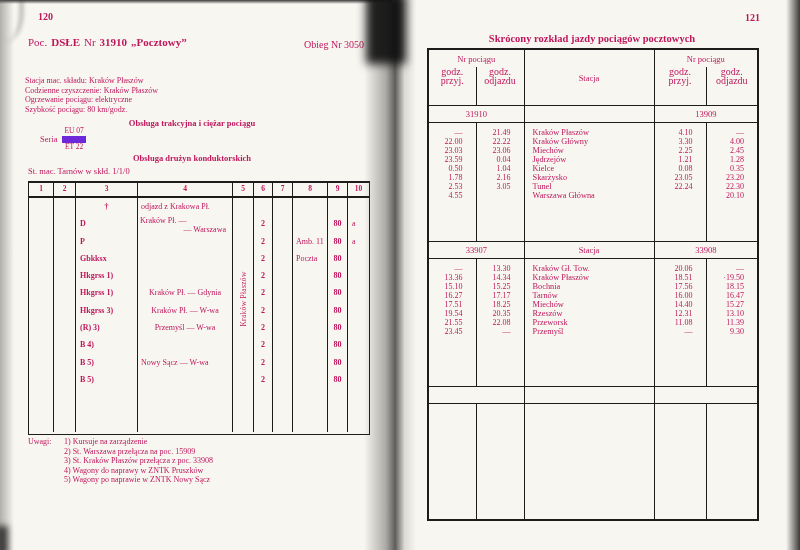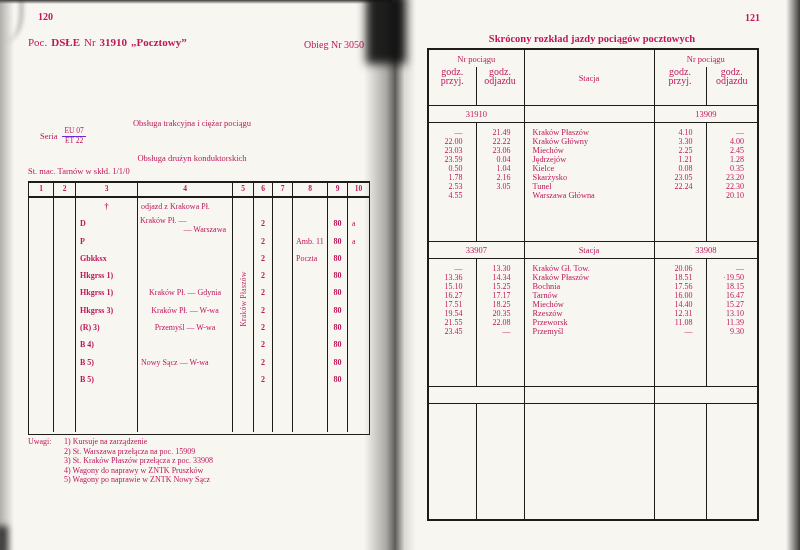--- a/index.html
+++ b/index.html
@@ -22,25 +22,25 @@
   .corner-bl{left:-4px;top:526px;width:12px;height:30px;background:rgba(30,29,27,.8);filter:blur(3px);}
   
   .page-left{left:12px;top:0;width:372px;height:550px;}
   .pnum-l{left:26px;top:11px;font-size:10px;font-weight:bold;}
   .hdr-line{left:16px;top:36px;font-size:11px;white-space:nowrap;}
   .hdr-line span{margin-right:4px;}
   .obieg{left:292px;top:39px;font-size:10px;white-space:nowrap;}
   .relacja{left:16px;top:56px;font-size:10px;white-space:nowrap;}
   .relacja span{margin-right:3px;}
   .info{left:13px;top:76px;font-size:8px;line-height:9.6px;}
-  .sec-title{left:0;width:360px;text-align:center;font-size:8.5px;font-weight:normal;}
+  .sec-title{left:0;width:360px;text-align:center;font-size:8.5px;font-weight:bold;}
   .t1{top:118px;} .t2{top:153px;}
   .seria{left:28px;top:127px;font-size:8.5px;display:flex;align-items:center;white-space:nowrap;}
   .frac{display:inline-block;text-align:center;font-size:7.5px;line-height:8.5px;margin:0 5px;vertical-align:middle;}
-  .frac .ft{border-bottom:1px solid #6d28d9;padding:0 2px;}
+  .frac .ft{border-bottom:7px solid #6d28d9;padding:0 2px;}
   .stmac{left:16px;top:166px;font-size:8.5px;}
   
   .ltable{left:16px;top:181px;width:340px;height:251px;border:1px solid #1d1c1a;border-top-width:2px;background:transparent;}
   .lt-grid{display:grid;grid-template-columns:25px 22px 62px 95px 21px 19px 20px 35px 20px 21px;}
   .lt-head{height:13px;border-bottom:2px solid #1d1c1a;}
   .lt-hcell{border-right:1px solid #1d1c1a;text-align:center;font-size:7.5px;font-weight:bold;line-height:12px;}
   .lt-hcell:last-child{border-right:none;}
   .lt-body{position:relative;display:flex;flex-direction:column;height:234px;}
   .lt-row{height:17.3px;flex:0 0 auto;}
   .lt-fillrow{flex:1 1 auto;}
@@ -89,20 +89,26 @@
 
   <div class="abs page-left">
     <div class="abs pnum-l">120</div>
 
     <div class="abs hdr-line">
       <span>Poc.</span><span class="bold">DSŁE</span><span>Nr</span><span class="bold">31910</span><span class="bold">„Pocztowy”</span>
     </div>
     <div class="abs obieg">Obieg Nr 3050</div>
 
 
+    <div class="abs info">
+      <div>Stacja mac. składu: Kraków Płaszów</div>
+      <div>Codzienne czyszczenie: Kraków Płaszów</div>
+      <div>Ogrzewanie pociągu: elektryczne</div>
+      <div>Szybkość pociągu: 80 km/godz.</div>
+    </div>
 
     <div class="abs sec-title t1">Obsługa trakcyjna i ciężar pociągu</div>
 
     <div class="abs seria">
       <span>Seria</span>
       <span class="frac">
         <span class="ft" style="display:block;">EU 07</span>
         <span style="display:block;">ET 22</span>
       </span>
     </div>

